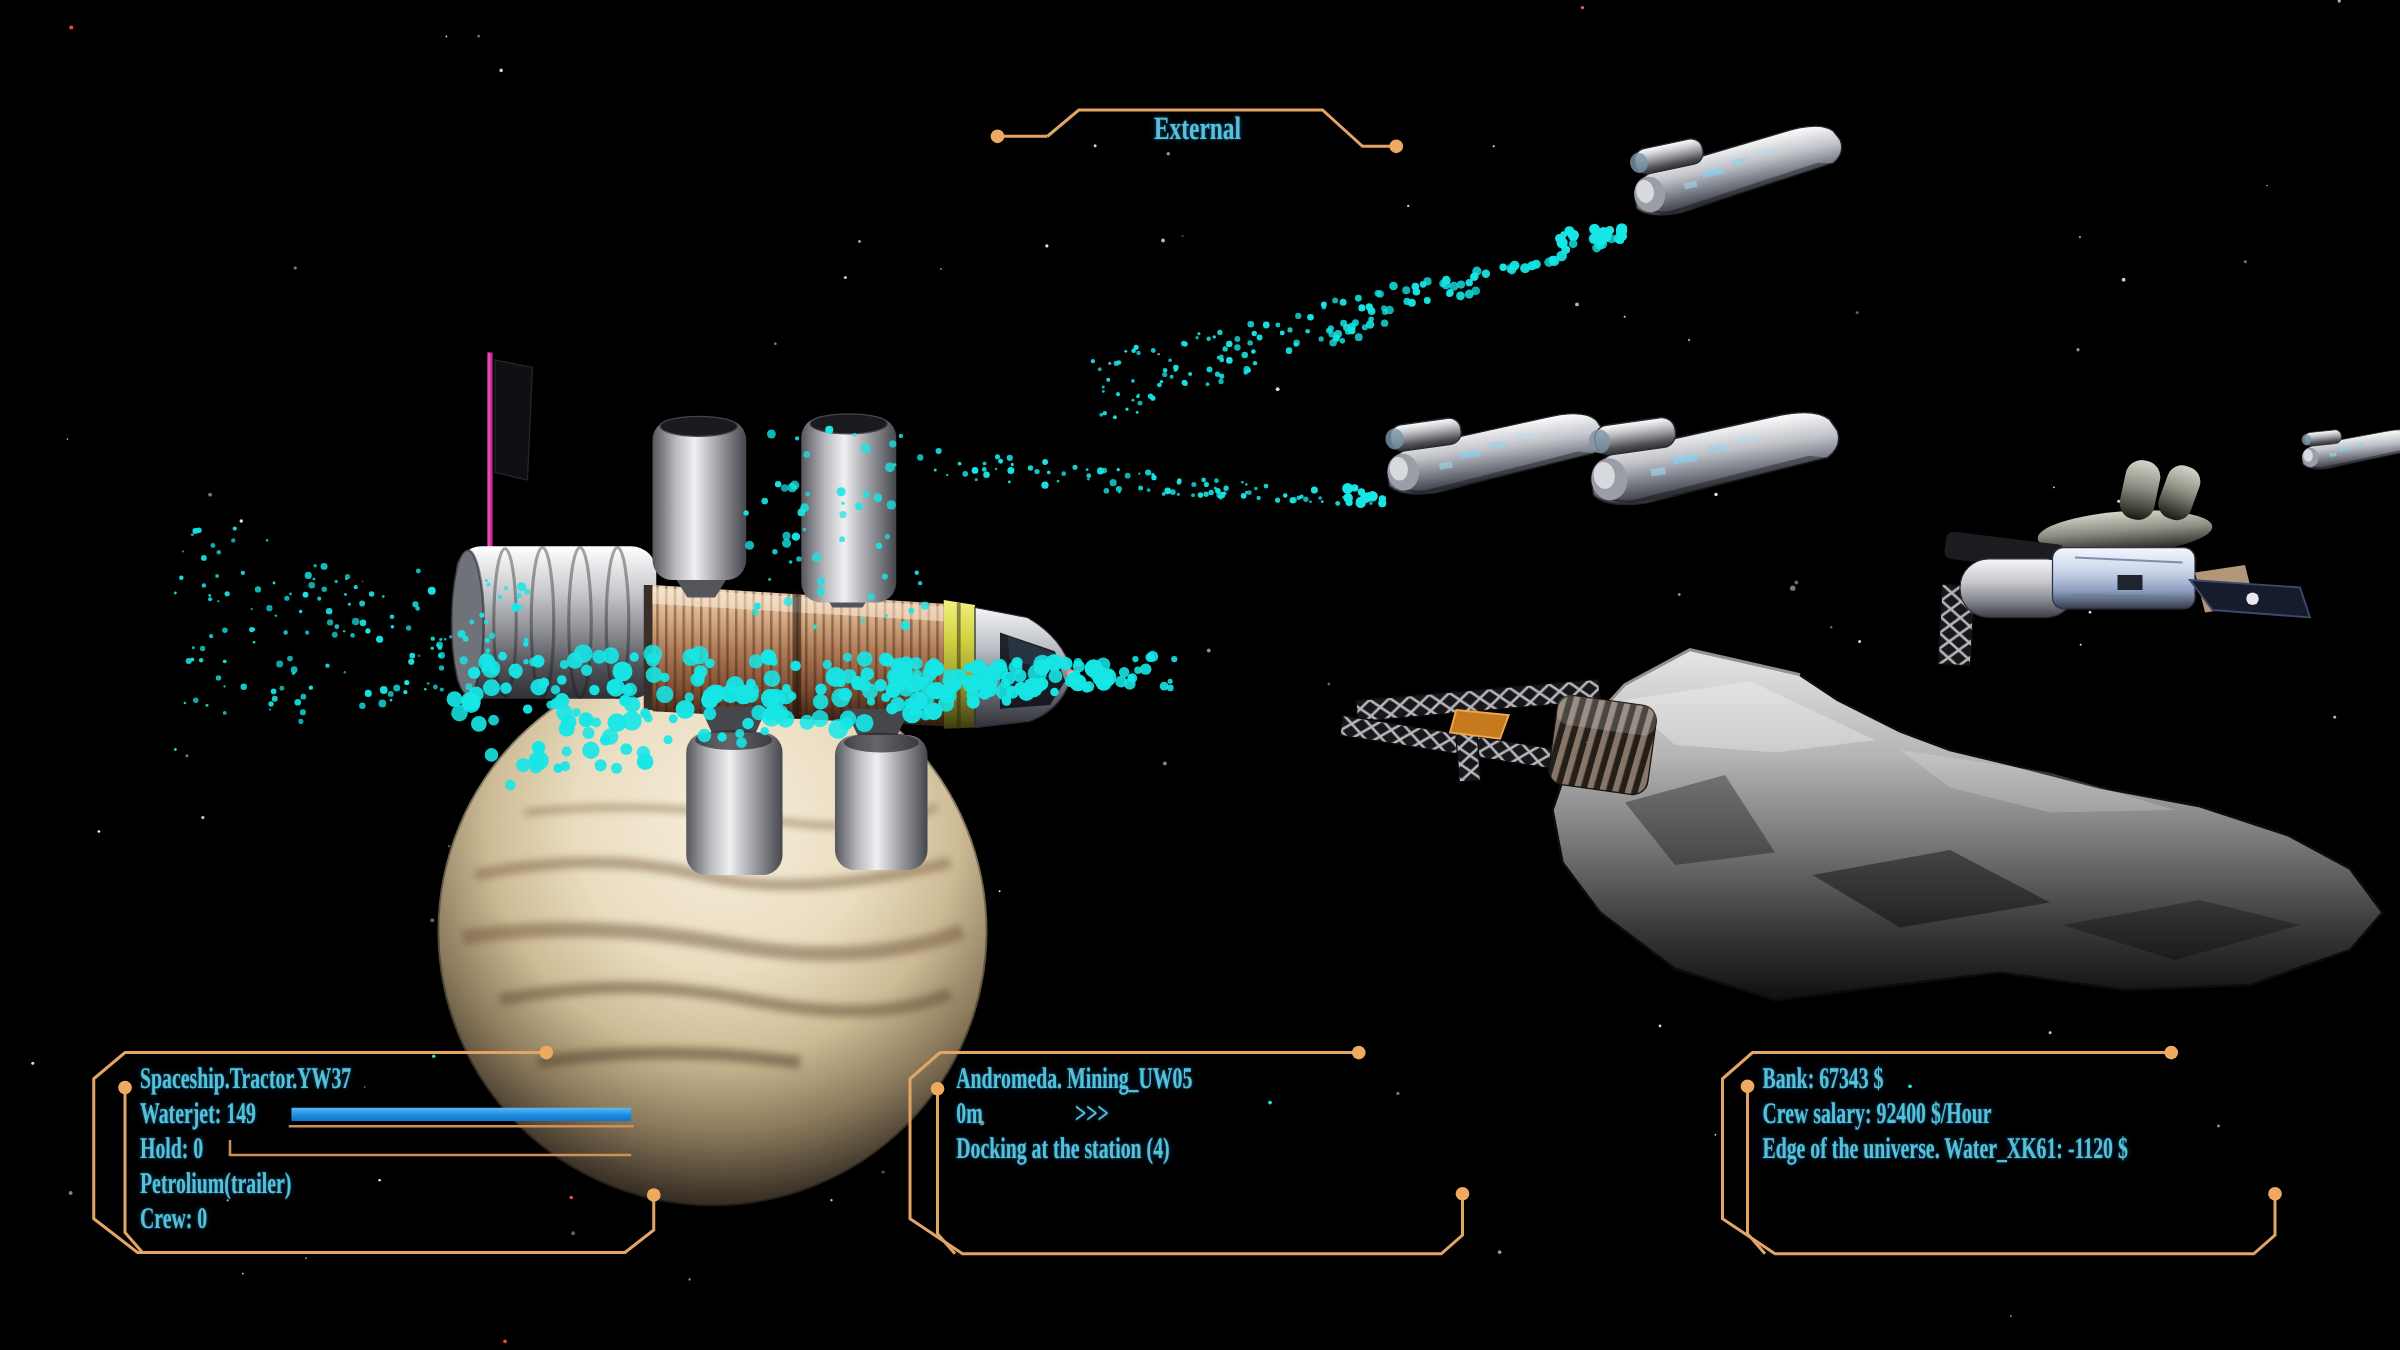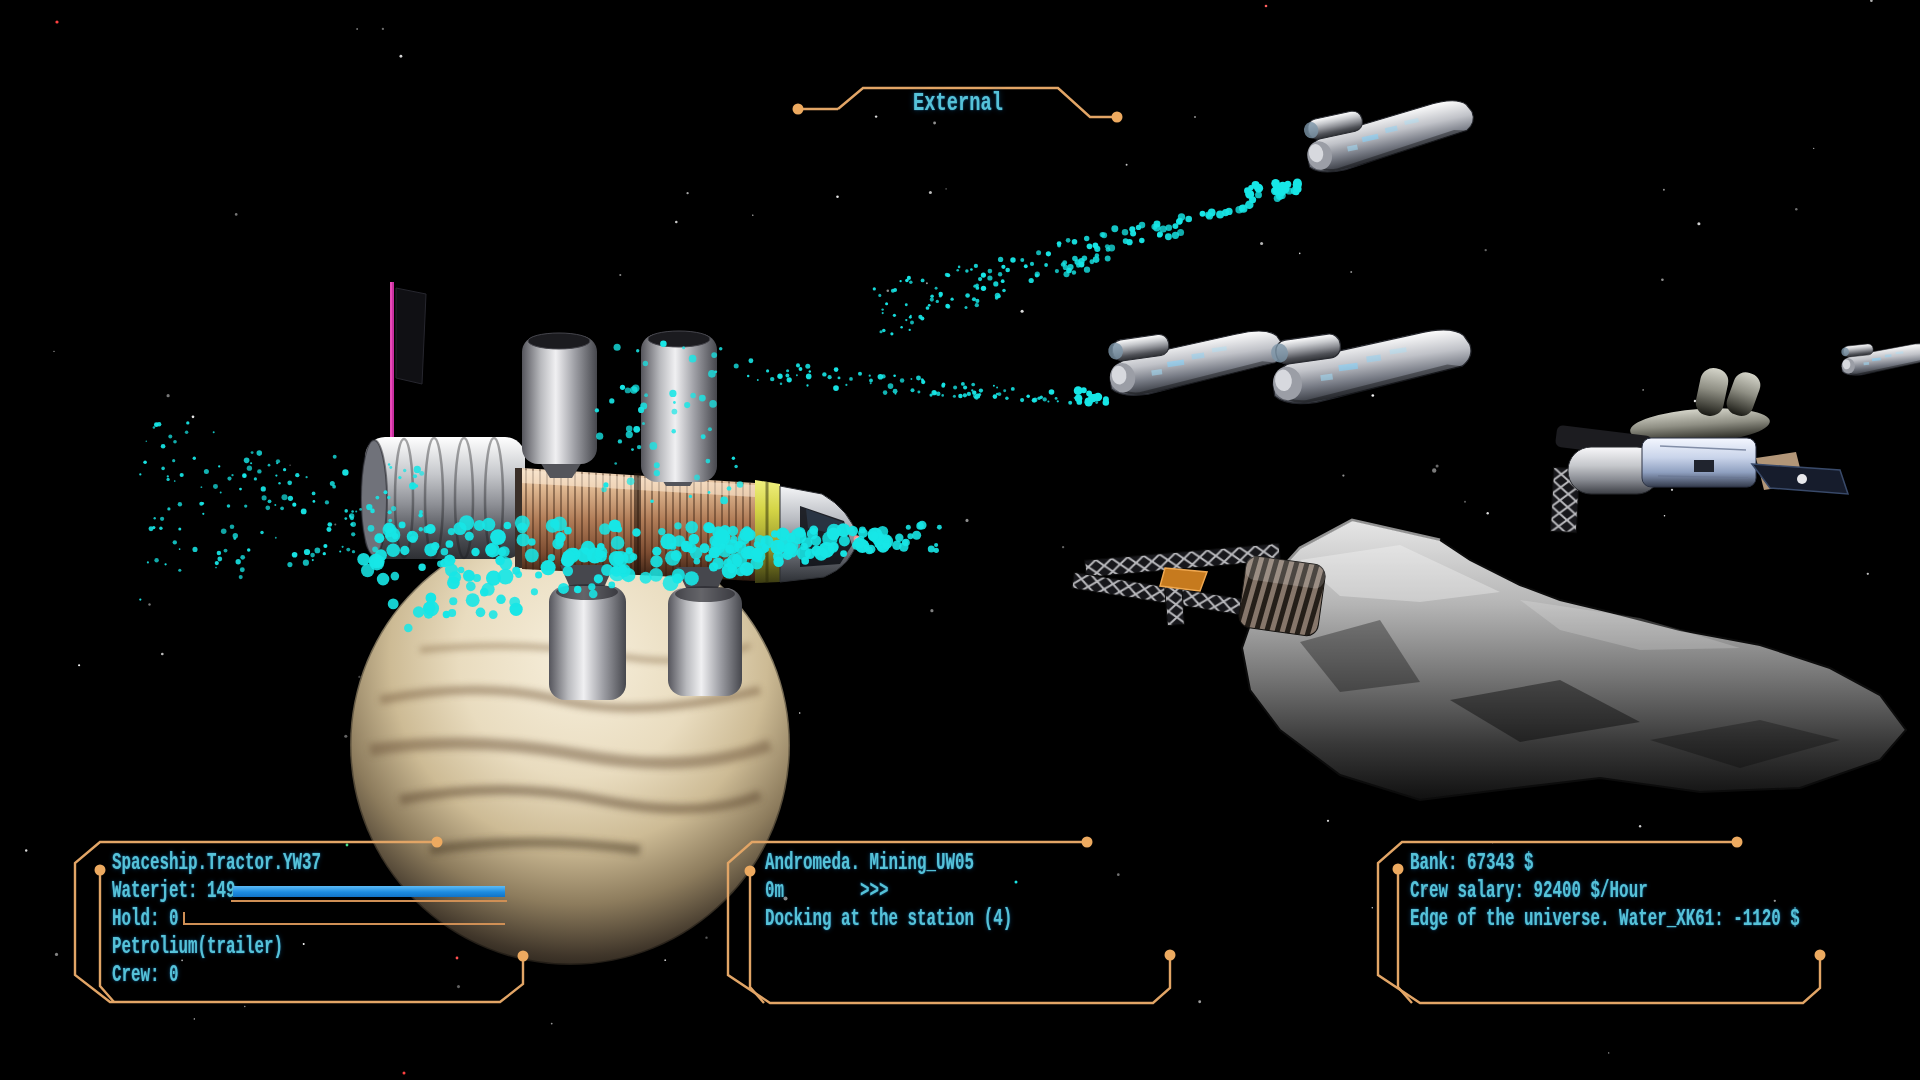--- a/index.html
+++ b/index.html
@@ -1,17 +1,17 @@
 <!DOCTYPE html>
 <html><head>
 <meta charset="utf-8">
 <style>
   html,body{margin:0;padding:0;background:#000;}
   #stage{position:relative;width:1920px;height:1080px;background:#000;overflow:hidden;
-         font-family:Liberation Mono, monospace;}
+         font-family:Liberation Serif, serif;}
   svg{position:absolute;left:0;top:0;}
   .hud-line{position:absolute;color:#56c2d8;font-size:24px;font-weight:bold;white-space:pre;
             transform:scaleX(0.66);transform-origin:0 50%;line-height:26px;
             text-shadow:0 0 2px rgba(40,140,190,.85),0 0 7px rgba(20,90,140,.55);}
   .hud-center{transform-origin:50% 50%;transform:scaleX(0.72);text-align:center;}
   .gauge{position:absolute;overflow:hidden;}
   .gauge-fill{height:100%;background:linear-gradient(#5cbbf6,#1d8ce0 55%,#1173c6);}
   .gauge-line{position:absolute;height:2px;background:#cf8f55;}
   .gauge-tick{position:absolute;width:2px;background:#cf8f55;}
 </style>

